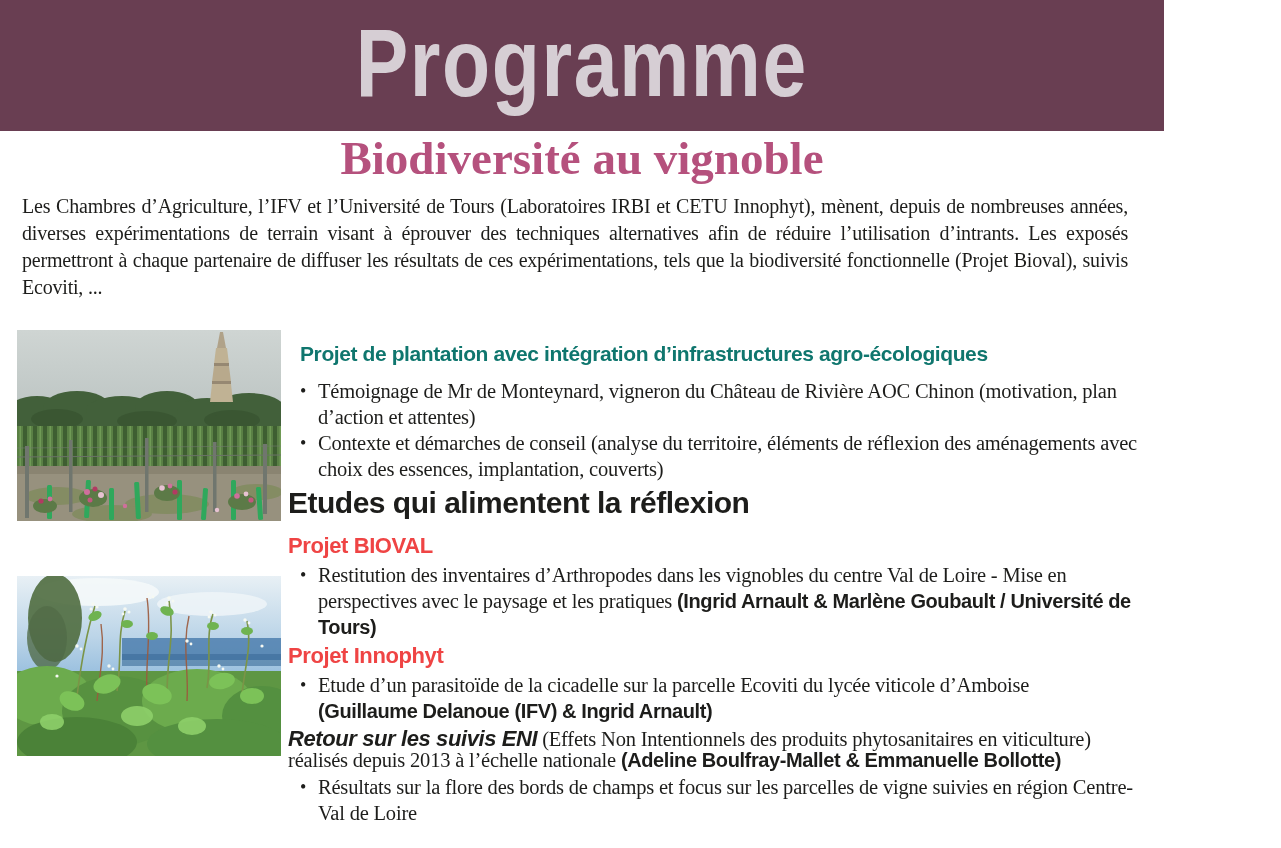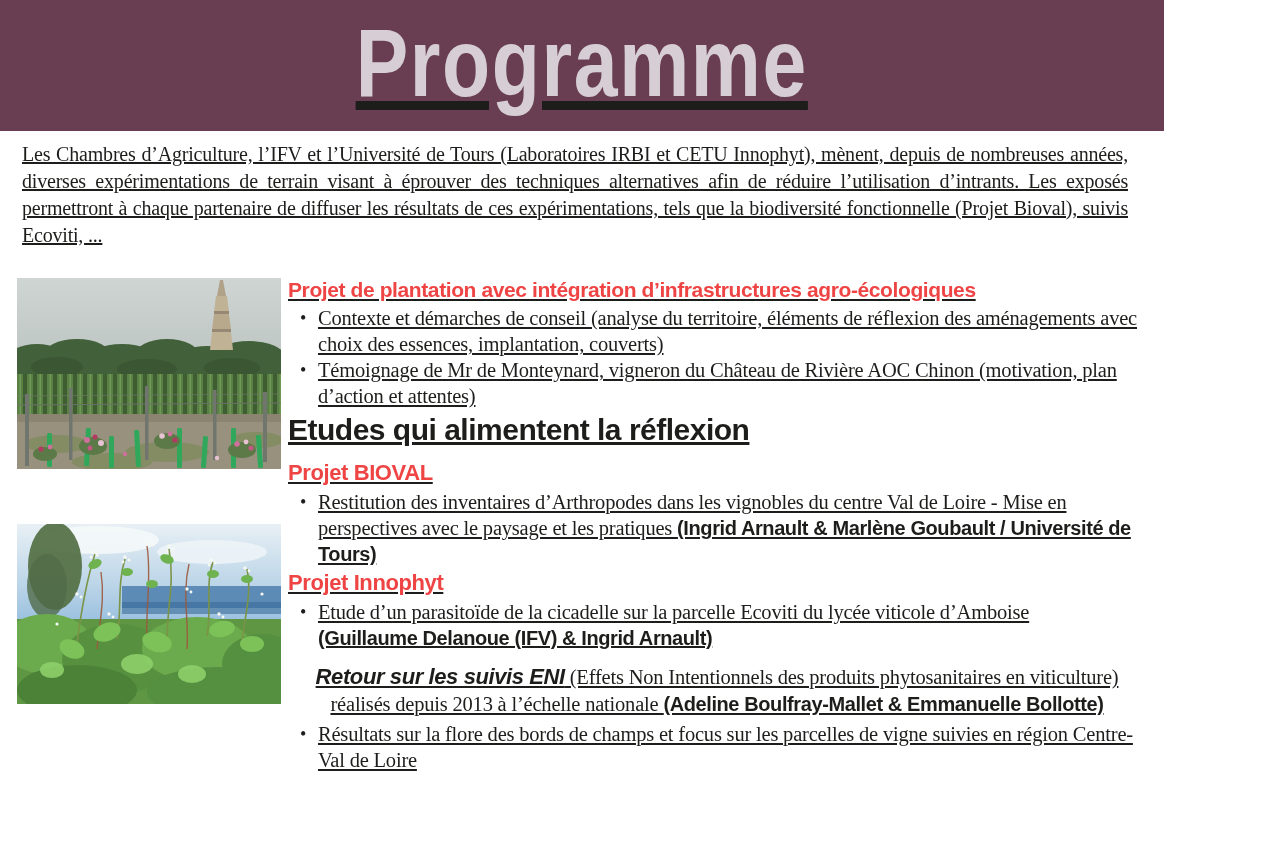--- a/index.html
+++ b/index.html
@@ -1,20 +1,20 @@
 <!DOCTYPE html>
 <html lang="fr" style="--banner-bg: #693e52; --banner-text: #d6ced4; --accent: #b5517d; --text: #1d1d1b;"><head>
 <meta charset="utf-8">
 <style>
   html,body{margin:0;padding:0;}
   body{
     width:1281px;height:848px;overflow:hidden;background:#ffffff;
     font-family:"Liberation Serif",serif;color:var(--text,#1d1d1b);
   }
-  .page{width:1164px;height:848px;position:relative;text-decoration:underline;}
+  .page{width:1164px;height:848px;position:relative;}
 
   
   .banner{
     height:131px;background:var(--banner-bg,#693e52);
     display:flex;align-items:center;justify-content:center;
   }
   .banner-title{
     display:inline-block;
     font-family:"Liberation Sans",sans-serif;
     font-weight:bold;font-size:96px;line-height:96px;letter-spacing:2px;
@@ -45,22 +45,22 @@
   .main{display:flex;margin-top:29px;}
   .photos-col{width:264px;margin-left:17px;flex:0 0 264px;}
   .photo{margin:0;width:264px;display:block;}
   .photo svg{display:block;}
   .photo-1{height:191px;}
   .photo-2{height:180px;margin-top:55px;}
 
   .content-col{flex:1;margin-left:7px;padding-right:18px;}
 
   .sans-head{
-    margin:0;font-family:"Liberation Sans",sans-serif;font-weight:bold;
-    font-size:21px;line-height:24px;letter-spacing:-0.4px;color:#ef4444;
+    margin:12px;font-family:"Liberation Sans",sans-serif;font-weight:bold;
+    font-size:21px;line-height:24px;letter-spacing:-0.4px;color:#0f766e;
   }
   .big-head{
     margin:5px 0 14px;font-family:"Liberation Sans",sans-serif;font-weight:bold;
     font-size:30px;line-height:32px;letter-spacing:-0.5px;color:#1d1d1b;
   }
   .sub-head{
     margin:2px 0 0;font-family:"Liberation Sans",sans-serif;font-weight:bold;
     font-size:22px;line-height:26px;letter-spacing:-0.4px;color:#ef4444;
   }
 
@@ -71,37 +71,38 @@
   }
   .bullets li::before{
     content:"\2022";position:absolute;left:2px;top:0;font-size:18px;
   }
   .bold-sans{
     font-family:"Liberation Sans",sans-serif;font-weight:bold;
     font-size:20px;letter-spacing:-0.4px;
   }
   .block{display:block;}
   .eni-head{
-    margin:12px 0 0;font-size:20.5px;line-height:27px;letter-spacing:-0.2px;text-align:center;
+    margin:4px 0 0;font-size:20.5px;line-height:21px;letter-spacing:-0.2px;
   }
   .bold-italic-sans{
     font-family:"Liberation Sans",sans-serif;font-weight:bold;font-style:italic;
     font-size:22px;letter-spacing:-0.4px;
   }
 </style>
 </head>
 <body>
 
 <div class="page">
 
   <header class="banner">
     <span class="banner-title">Programme</span>
   </header>
 
   <div class="titles">
+    <h1 class="page-title">Biodiversité au vignoble</h1>
   </div>
 
   <p class="intro">Les Chambres d’Agriculture, l’IFV et l’Université de Tours (Laboratoires IRBI et CETU Innophyt), mènent, depuis de nombreuses années, diverses expérimentations de terrain visant à éprouver des techniques alternatives afin de réduire l’utilisation d’intrants. Les exposés permettront à chaque partenaire de diffuser les résultats de ces expérimentations, tels que la biodiversité fonctionnelle (Projet Bioval), suivis Ecoviti, ...</p>
 
   <div class="main">
 
     <div class="photos-col">
 
       <figure class="photo photo-1" role="img" aria-label="Jeune plantation de vigne avec rosiers, protections vertes et clocher en arrière-plan">
         <svg width="264" height="191" viewBox="0 0 264 191">
@@ -294,24 +295,24 @@
       </figure>
 
     </div>
 
     <div class="content-col">
 
       <h3 class="sans-head">Projet de plantation avec intégration d’infrastructures agro-écologiques</h3>
 
       <ul class="bullets">
         <li>
+          <span>Témoignage de Mr de Monteynard, vigneron du Château de Rivière AOC Chinon (motivation, plan d’action et attentes)</span>
+        </li>
+        <li>
           <span>Contexte et démarches de conseil (analyse du territoire, éléments de réflexion des aménagements avec choix des essences, implantation, couverts)</span>
-        </li>
-        <li>
-          <span>Témoignage de Mr de Monteynard, vigneron du Château de Rivière AOC Chinon (motivation, plan d’action et attentes)</span>
         </li>
       </ul>
 
       <h2 class="big-head">Etudes qui alimentent la réflexion</h2>
 
       <h4 class="sub-head">Projet BIOVAL</h4>
       <ul class="bullets">
         <li>
           <span>Restitution des inventaires d’Arthropodes dans les vignobles du centre Val de Loire - Mise en perspectives avec le paysage et les pratiques </span><span class="bold-sans">(Ingrid Arnault &amp; Marlène Goubault / Université de Tours)</span>
         </li>

